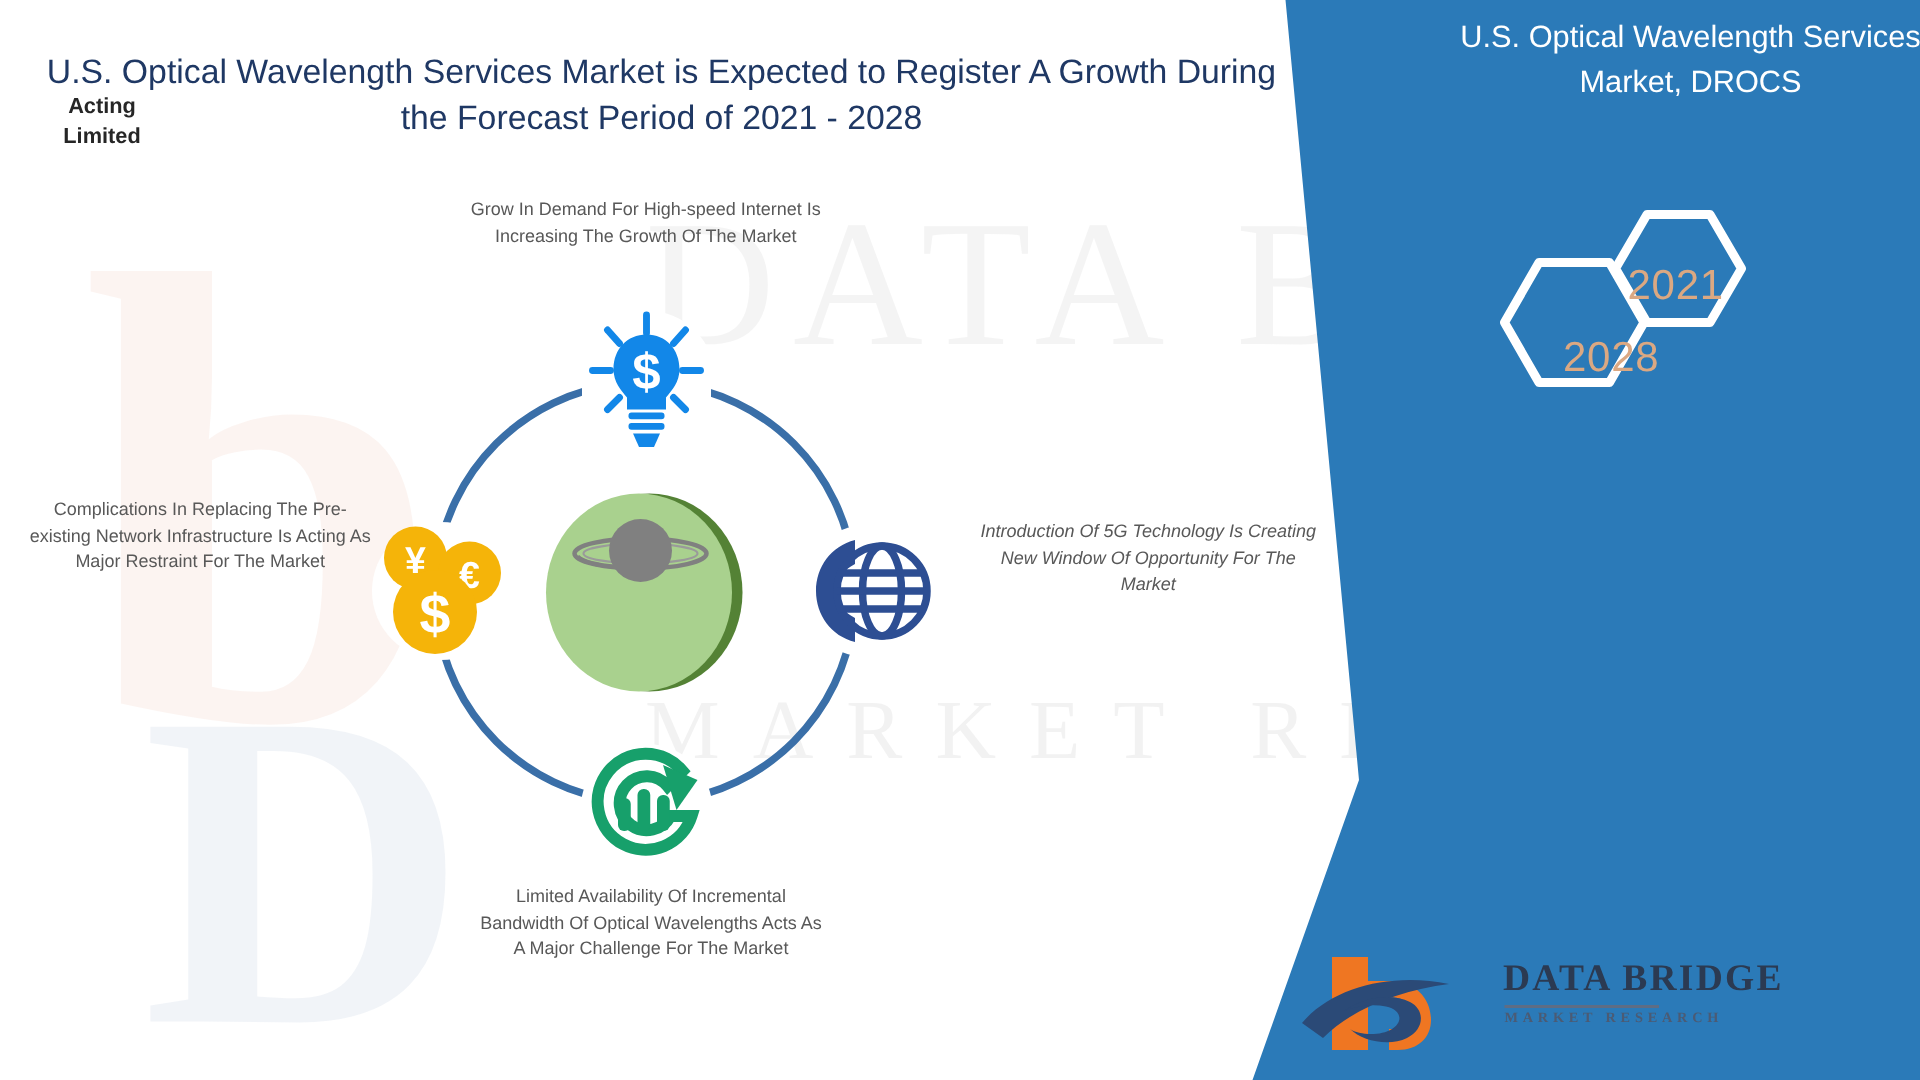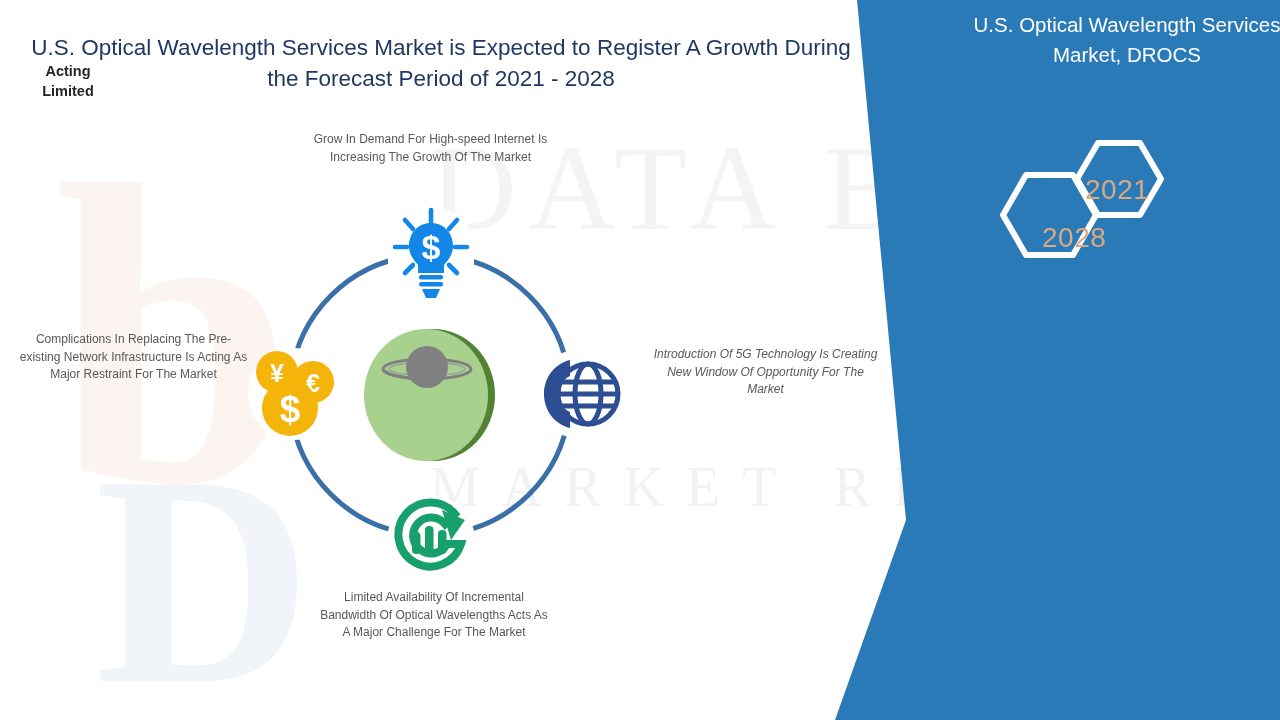--- a/index.html
+++ b/index.html
@@ -227,20 +227,30 @@
 
       <polygon points="41,40 88,40 111,80 88,120 41,120 18,80" fill="none" stroke="#ffffff" stroke-width="6" stroke-linejoin="round"></polygon>
 
       <polygon points="113,8 155,8 176,44 155,80 113,80 92,44" fill="none" stroke="#ffffff" stroke-width="6" stroke-linejoin="round"></polygon>
     </svg>
     <div class="hex-label hex-2021">2021</div>
     <div class="hex-label hex-2028">2028</div>
   </div>
 
 
+  <div class="logo">
+    <svg width="130" height="72" viewBox="0 0 130 72">
+      <path d="M22 8 L46 8 L46 24 L60 24 C78 24 88 36 88 50 C88 62 79 70 66 70 L60 70 L60 56 L64 56 C71 56 75 52 75 46 C75 39 70 35 62 35 L46 35 L46 70 L22 70 Z" fill="#ef7622"></path>
+      <path d="M2 52 C22 28 62 18 100 26 C68 30 36 42 16 62 Z" fill="#2b4a77"></path>
+      <path d="M30 44 C44 34 62 32 74 38 C84 43 84 56 72 62 C60 68 42 64 34 56 C40 60 54 61 62 56 C70 51 68 43 58 41 C48 39 38 41 30 44 Z" fill="#2b4a77"></path>
+    </svg>
+    <div class="logo-text-main">DATA BRIDGE</div>
+    <div class="logo-rule"></div>
+    <div class="logo-text-sub">MARKET RESEARCH</div>
+  </div>
 
   <div class="headline">U.S. Optical Wavelength Services  Market is Expected to Register A Growth During the Forecast Period of 2021 - 2028</div>
 
   <div class="diagram">
 
     <svg class="ring" width="300" height="300" viewBox="0 0 300 300">
       <g fill="none" stroke="#3a6fa8" stroke-width="5" stroke-linecap="round">
 
         <path d="M 168.7 11.2 A 139 139 0 0 1 288.8 131.3"></path>
 

